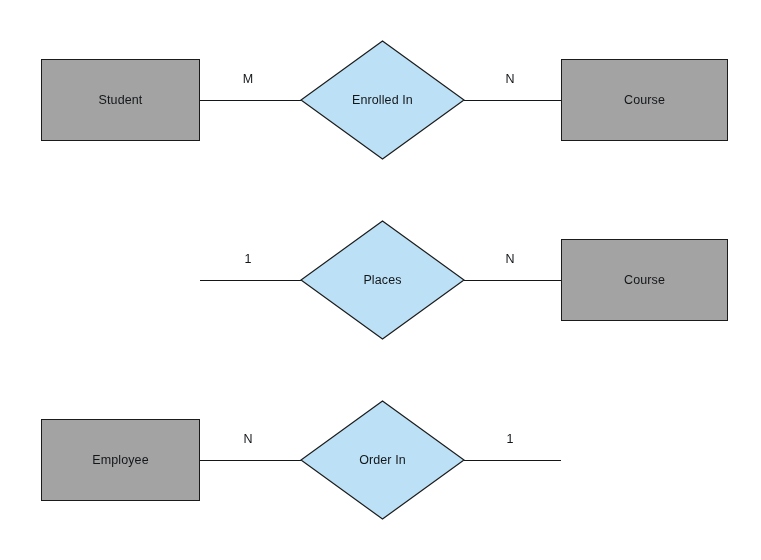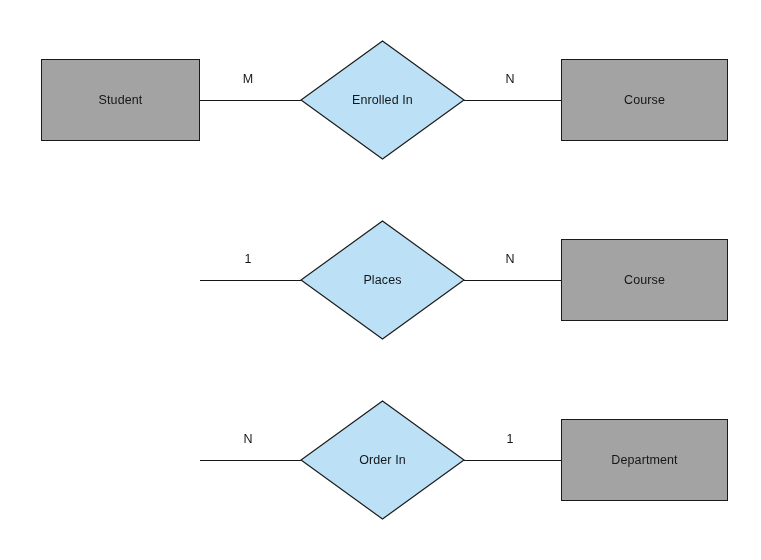--- a/index.html
+++ b/index.html
@@ -140,28 +140,28 @@
       <span class="rel-label">Places</span>
     </div>
     <div class="cardinality right-card">N</div>
     <div class="connector right-conn"></div>
     <div class="entity right">
       <span class="entity-label">Course</span>
     </div>
   </div>
 
   <div class="er-row row-2">
+    <div class="entity left">
+      <span class="entity-label">Employee</span>
+    </div>
     <div class="connector left-conn"></div>
     <div class="cardinality left-card">N</div>
     <div class="relationship">
       <svg class="diamond-svg" width="165" height="120" viewBox="0 0 165 120">
         <polygon points="82.5,1 164,60 82.5,119 1,60" fill="#bce0f5" stroke="#1b1b1b" stroke-width="1.2"></polygon>
       </svg>
       <span class="rel-label">Order In</span>
     </div>
     <div class="cardinality right-card">1</div>
     <div class="connector right-conn"></div>
-    <div class="entity right">
-      <span class="entity-label">Department</span>
-    </div>
   </div>
 
 </div>
 
 </body></html>

